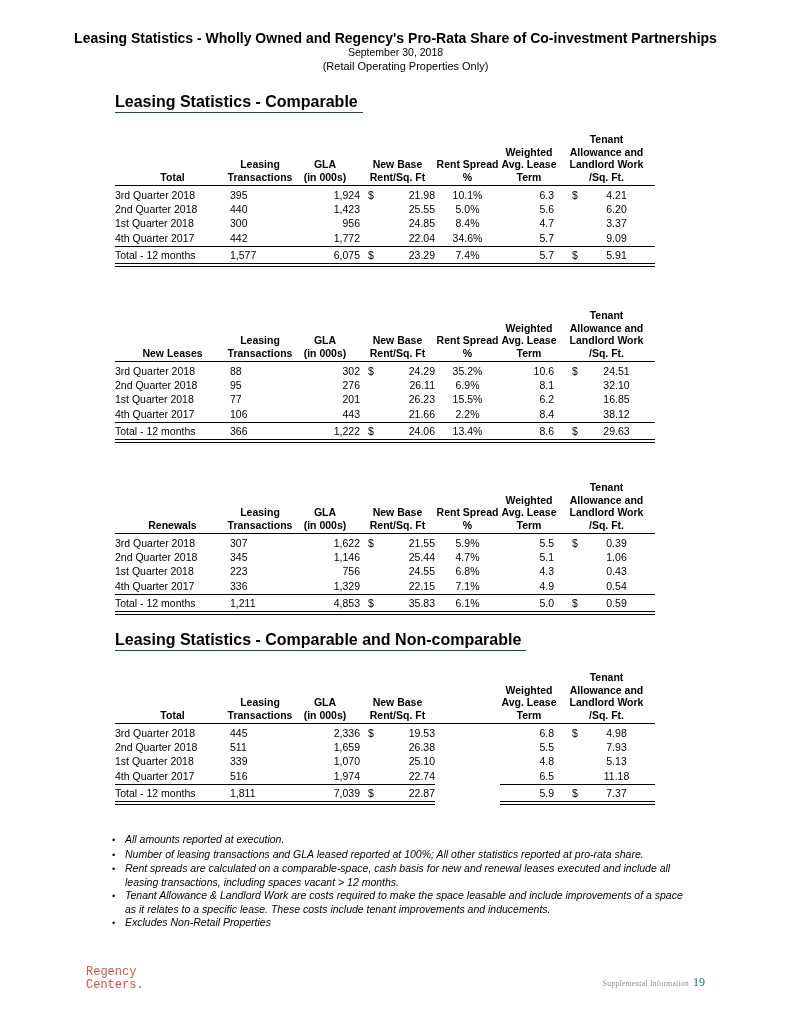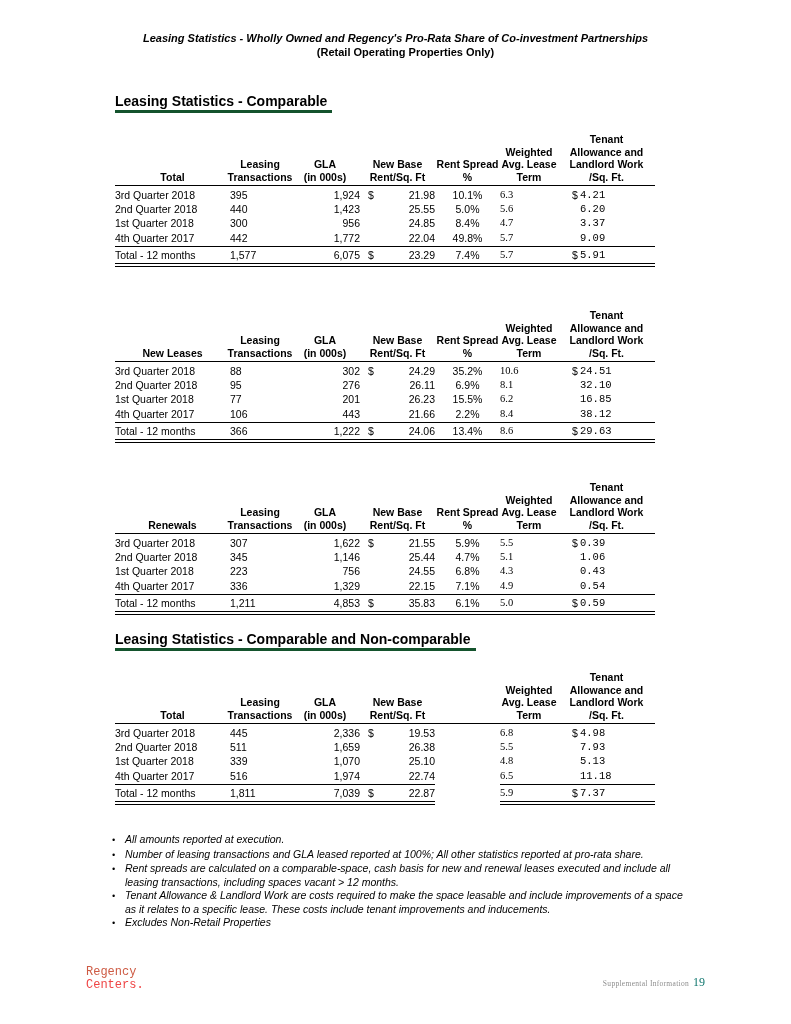--- a/index.html
+++ b/index.html
@@ -3,43 +3,43 @@
 <meta charset="utf-8">
 <style>
   * { margin:0; padding:0; box-sizing:border-box; }
   html,body { background:#ffffff; }
   .page {
     position:relative; width:791px; height:1024px; background:#fff;
     font-family:"Liberation Sans", sans-serif; color:#000; overflow:hidden;
   }
   
   .doc-header { position:absolute; top:31px; left:0; width:791px; text-align:center; }
-  .title-main { font-size:11px; font-weight:bold; line-height:14px;font-style:italic; }
+  .title-main { font-size:14px; font-weight:bold; line-height:14px; }
   .title-date { font-size:10.5px; line-height:14px; }
-  .title-scope { font-size:11px; font-weight:bold; line-height:14px;padding-left:20px; }
+  .title-scope { font-size:11px; font-weight:normal; line-height:14px;padding-left:20px; }
 
   
   .section-heading {
-    position:absolute; left:115px; font-size:14px; font-weight:bold;
-    display:inline-block; border-bottom:3px solid #14532d; padding-right:5px; padding-bottom:1px;
+    position:absolute; left:115px; font-size:16px; font-weight:bold;
+    display:inline-block; border-bottom:1px solid #14532d; padding-right:5px; padding-bottom:1px;
   }
 
   
   .ltable { position:absolute; left:115px; width:540px; }
   .trow { display:grid; grid-template-columns:115px 60px 70px 22px 53px 65px 58px 22px 75px; font-size:10.5px; }
   .tcell { line-height:14.2px; white-space:nowrap; }
   .c-label  { text-align:left; }
   .c-trans  { text-align:left; }
   .c-gla    { text-align:right; }
   .c-d1     { text-align:left; padding-left:8px; }
   .c-rent   { text-align:right; }
   .c-spread { text-align:center; }
-  .c-term   { padding-right:4px;font-family:Liberation Serif, serif; }
+  .c-term   { text-align:right; padding-right:4px; }
   .c-d2     { text-align:left; padding-left:14px; }
-  .c-ta     { text-align:left; padding-right:2px;font-family:Liberation Mono, monospace; }
+  .c-ta     { text-align:center; padding-right:2px; }
 
   .thead { padding-bottom:2px; align-items:end; }
   .hcell { display:flex; flex-direction:column; align-items:center; justify-content:flex-end; font-weight:bold; font-size:10.5px; }
   .hcell .hline { line-height:12.5px; white-space:nowrap; }
 
   .rulewrap { display:flex; }
   .rulewrap.head-rule { margin-bottom:2px; }
   .rulewrap.pre-total { margin:1px 0; }
   .rulewrap.bottom { margin-top:1px; }
   .seg { height:1px; }
@@ -60,20 +60,21 @@
   .pageinfo-label { font-size:7.5px; color:#8d8d8d; letter-spacing:0.3px; }
   .pageinfo-number { font-size:12px; color:#0f766e; margin-left:4px; }
 </style>
 </head>
 <body>
 
 <div class="page">
 
   <div class="doc-header">
     <div class="title-main">Leasing Statistics - Wholly Owned and Regency's Pro-Rata Share of Co-investment Partnerships</div>
+    <div class="title-date">September 30, 2018</div>
     <div class="title-scope">(Retail Operating Properties Only)</div>
   </div>
 
   <div class="section-heading" style="top:93px">Leasing Statistics - Comparable</div>
 
   <div class="ltable" id="table0" style="top:133px">
       <div class="trow thead">
         <div class="hcell" style="grid-column: 1 / span 1;">
           <div class="hline">Total</div>
         </div>
@@ -140,21 +141,21 @@
         <div class="tcell c-term">4.7</div>
         <div class="tcell c-d2"></div>
         <div class="tcell c-ta">3.37</div>
       </div>
       <div class="trow">
         <div class="tcell c-label">4th Quarter 2017</div>
         <div class="tcell c-trans">442</div>
         <div class="tcell c-gla">1,772</div>
         <div class="tcell c-d1"></div>
         <div class="tcell c-rent">22.04</div>
-        <div class="tcell c-spread">49.8%</div>
+        <div class="tcell c-spread">34.6%</div>
         <div class="tcell c-term">5.7</div>
         <div class="tcell c-d2"></div>
         <div class="tcell c-ta">9.09</div>
       </div>
       <div class="rulewrap pre-total">
         <div class="seg single" style="width: 540px;"></div>
       </div>
       <div class="trow">
         <div class="tcell c-label">Total - 12 months</div>
         <div class="tcell c-trans">1,577</div>

